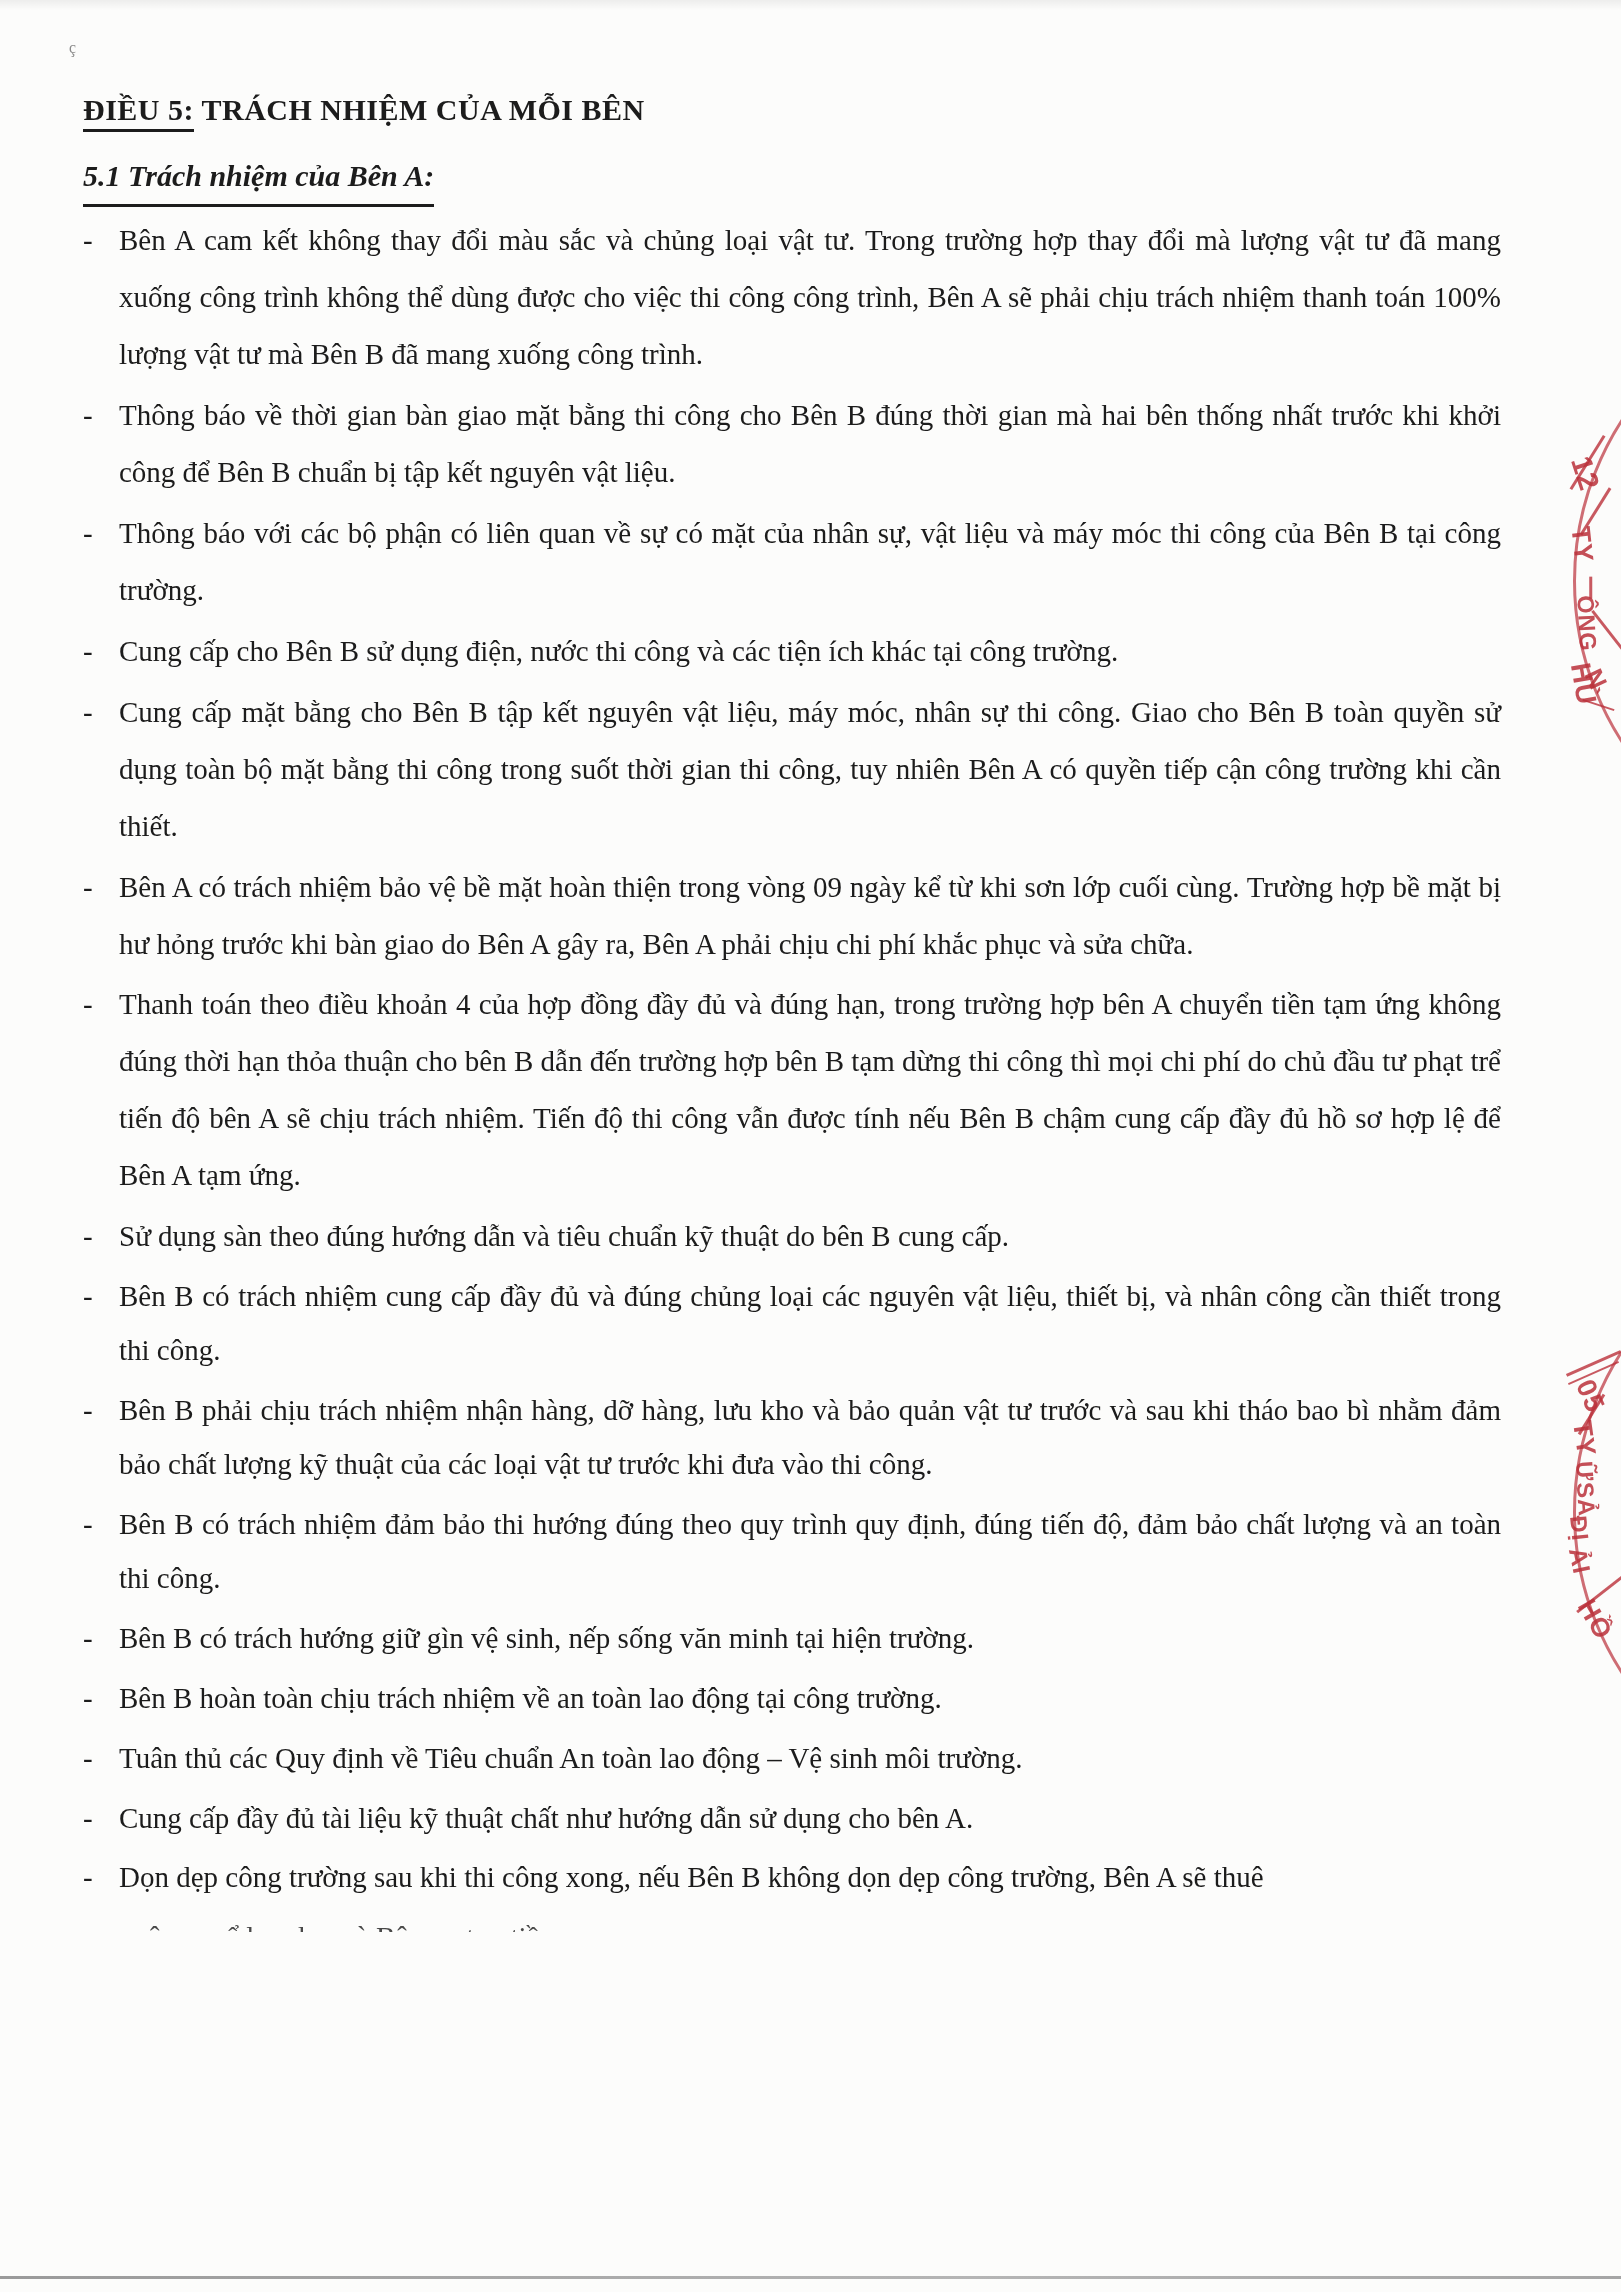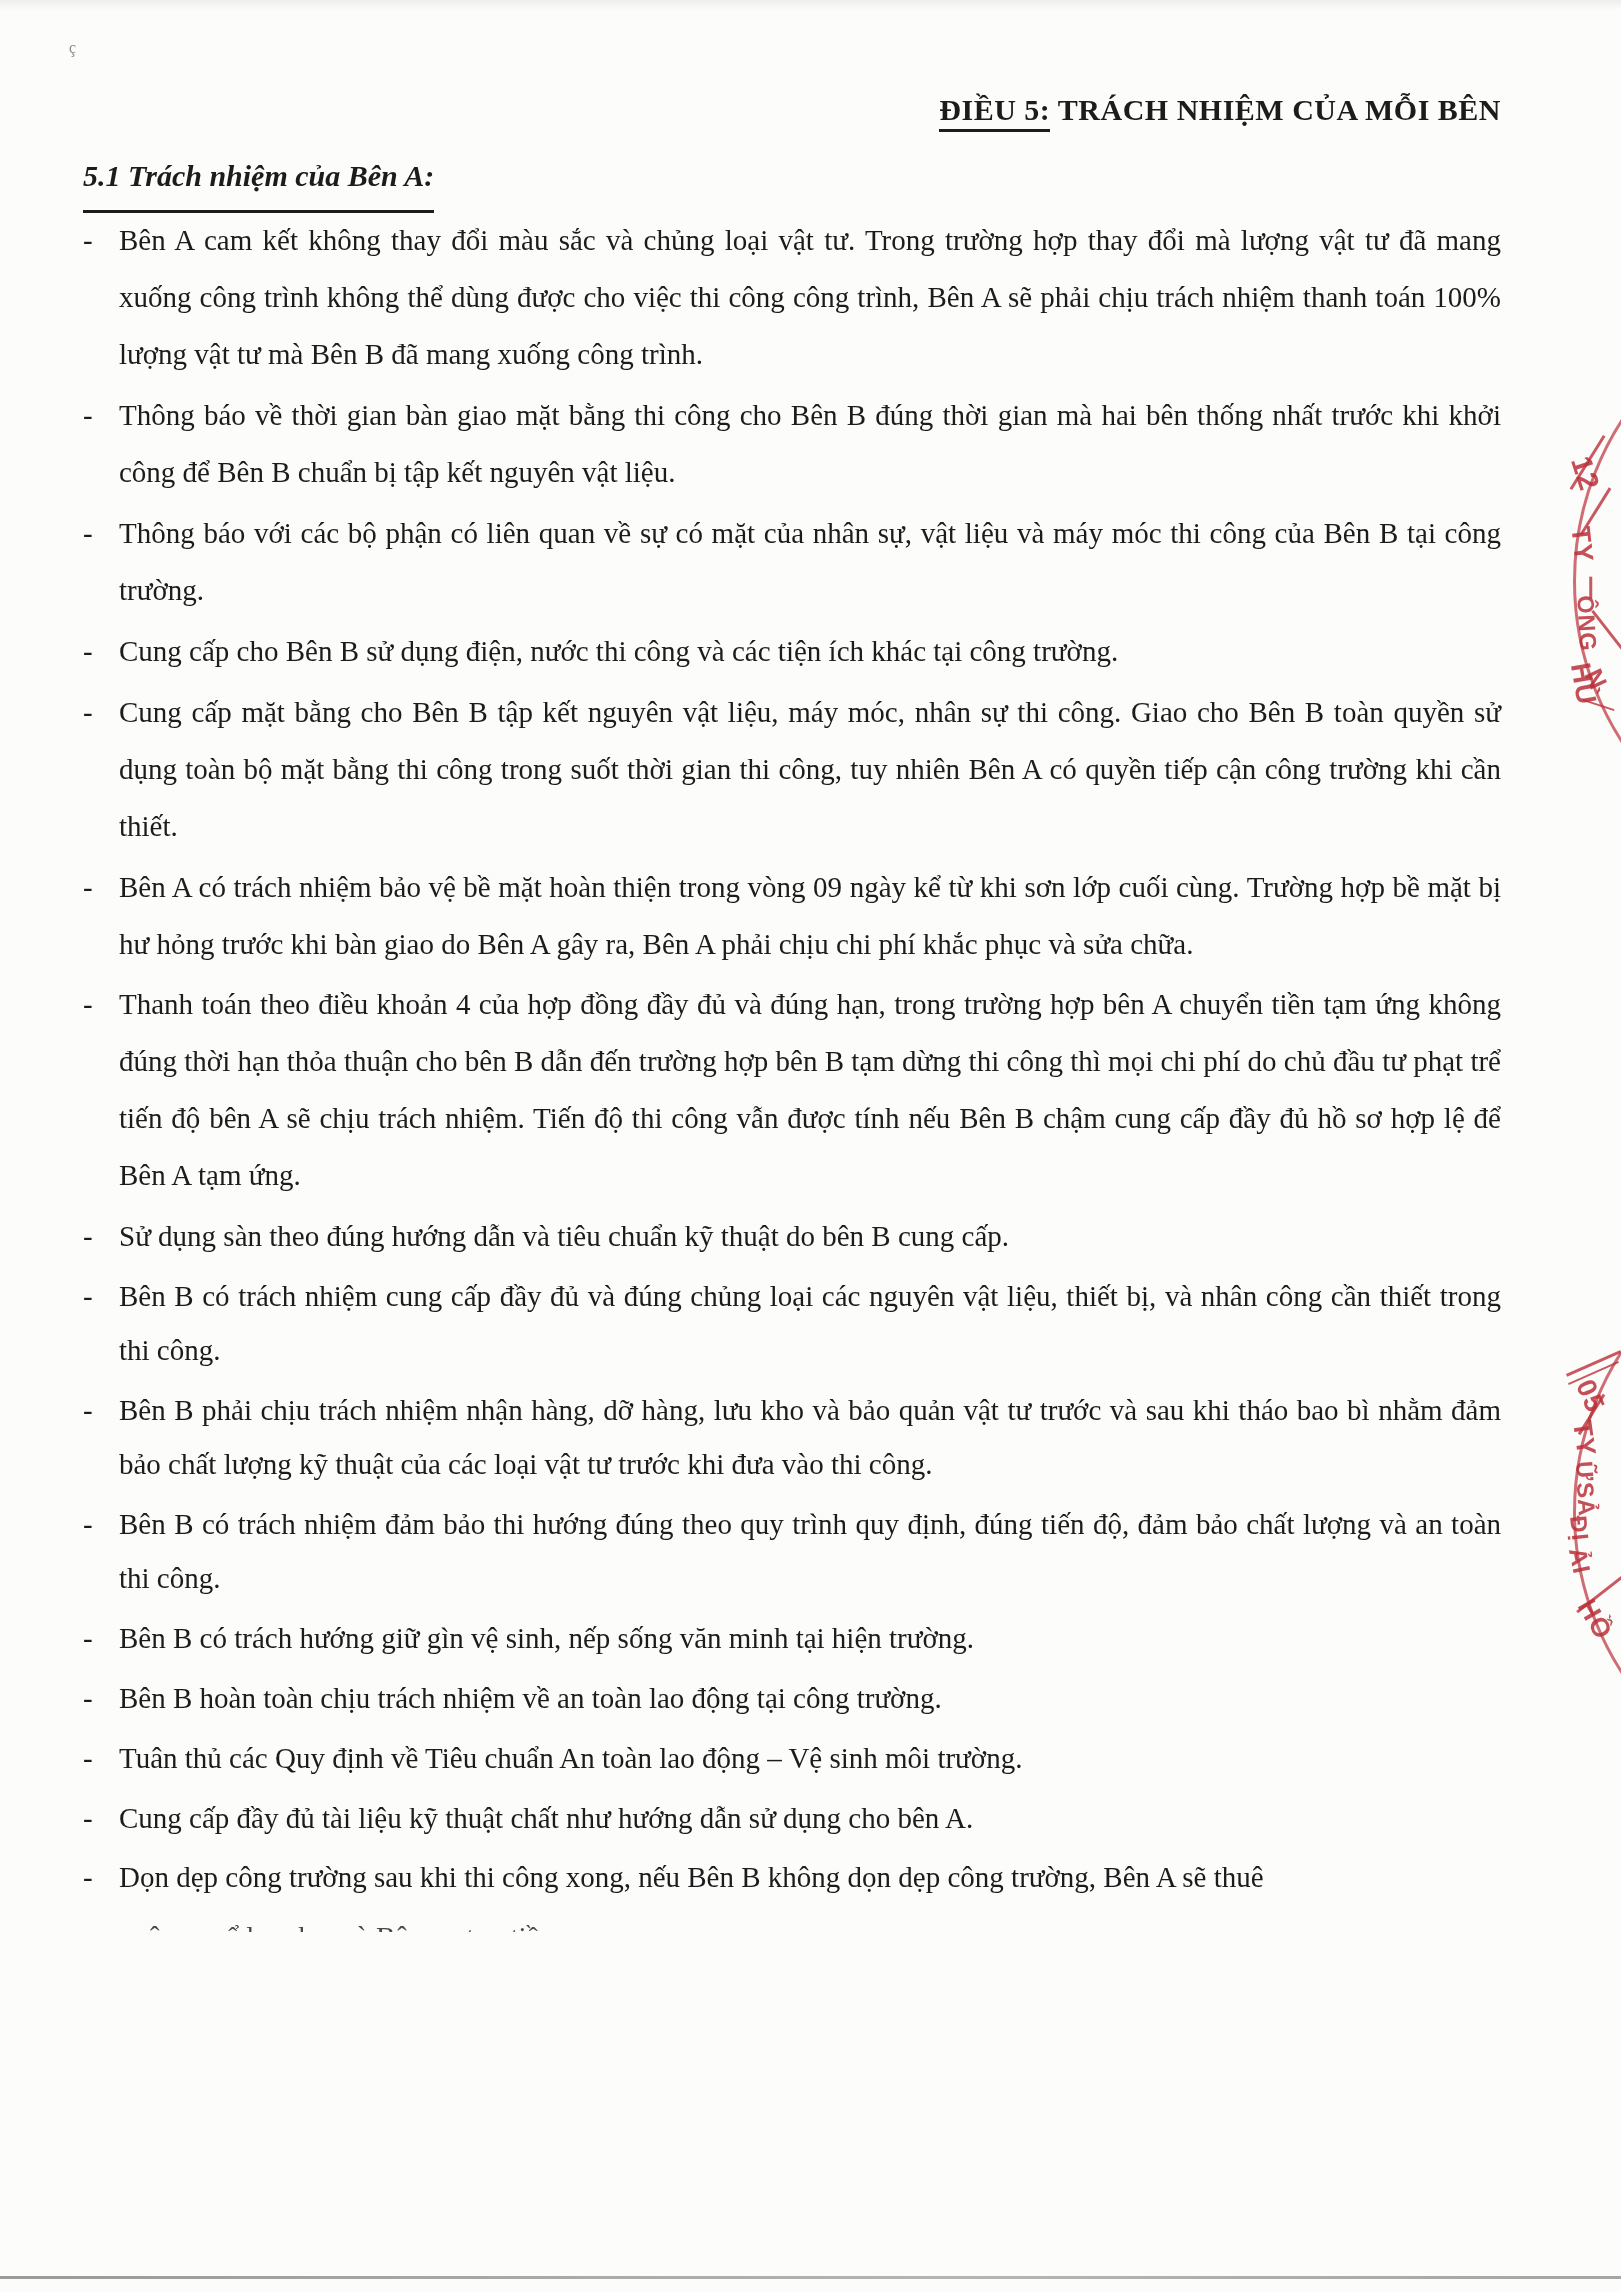--- a/index.html
+++ b/index.html
@@ -22,28 +22,27 @@
     padding:90px 120px 0 83px;
     font-size:29px;
   }
   
   .p44{margin:0 0 63px 0;line-height:50px;text-align:justify;}
   .p44 .num{font-weight:bold;}
   
   .h-article{
     font-size:30px;font-weight:bold;line-height:39px;margin:0 0 26.5px 0;
     letter-spacing:0.5px;
-    text-align:right;
   }
   .h-article .u{border-bottom:3.9px solid #1c1c1c;padding-bottom:2.9px;}
   .h-sub{
     font-size:30px;font-weight:bold;font-style:italic;line-height:39px;
     margin:0 0 17.6px 0;
   }
-  .h-sub .u2{border-bottom:3.9px solid #1c1c1c;padding-bottom:18px;margin-top:32px;}
+  .h-sub .u2{border-bottom:3.9px solid #1c1c1c;padding-bottom:12px;margin-top:32px;}
   .h-sub.second{margin-top:11.8px;margin-bottom:17.6px;}
   
   ul.blist{list-style:none;margin:0;padding:0;}
   ul.blist li{display:flex;margin:0 0 3.9px 0;}
   ul.blist .dash{flex:0 0 36px;}
   ul.blist .btxt{flex:1;text-align:justify;}
   ul.list-a li{line-height:57px;}
   ul.list-b li{line-height:54px;margin-bottom:5.9px;}
   
   .cutoff{

